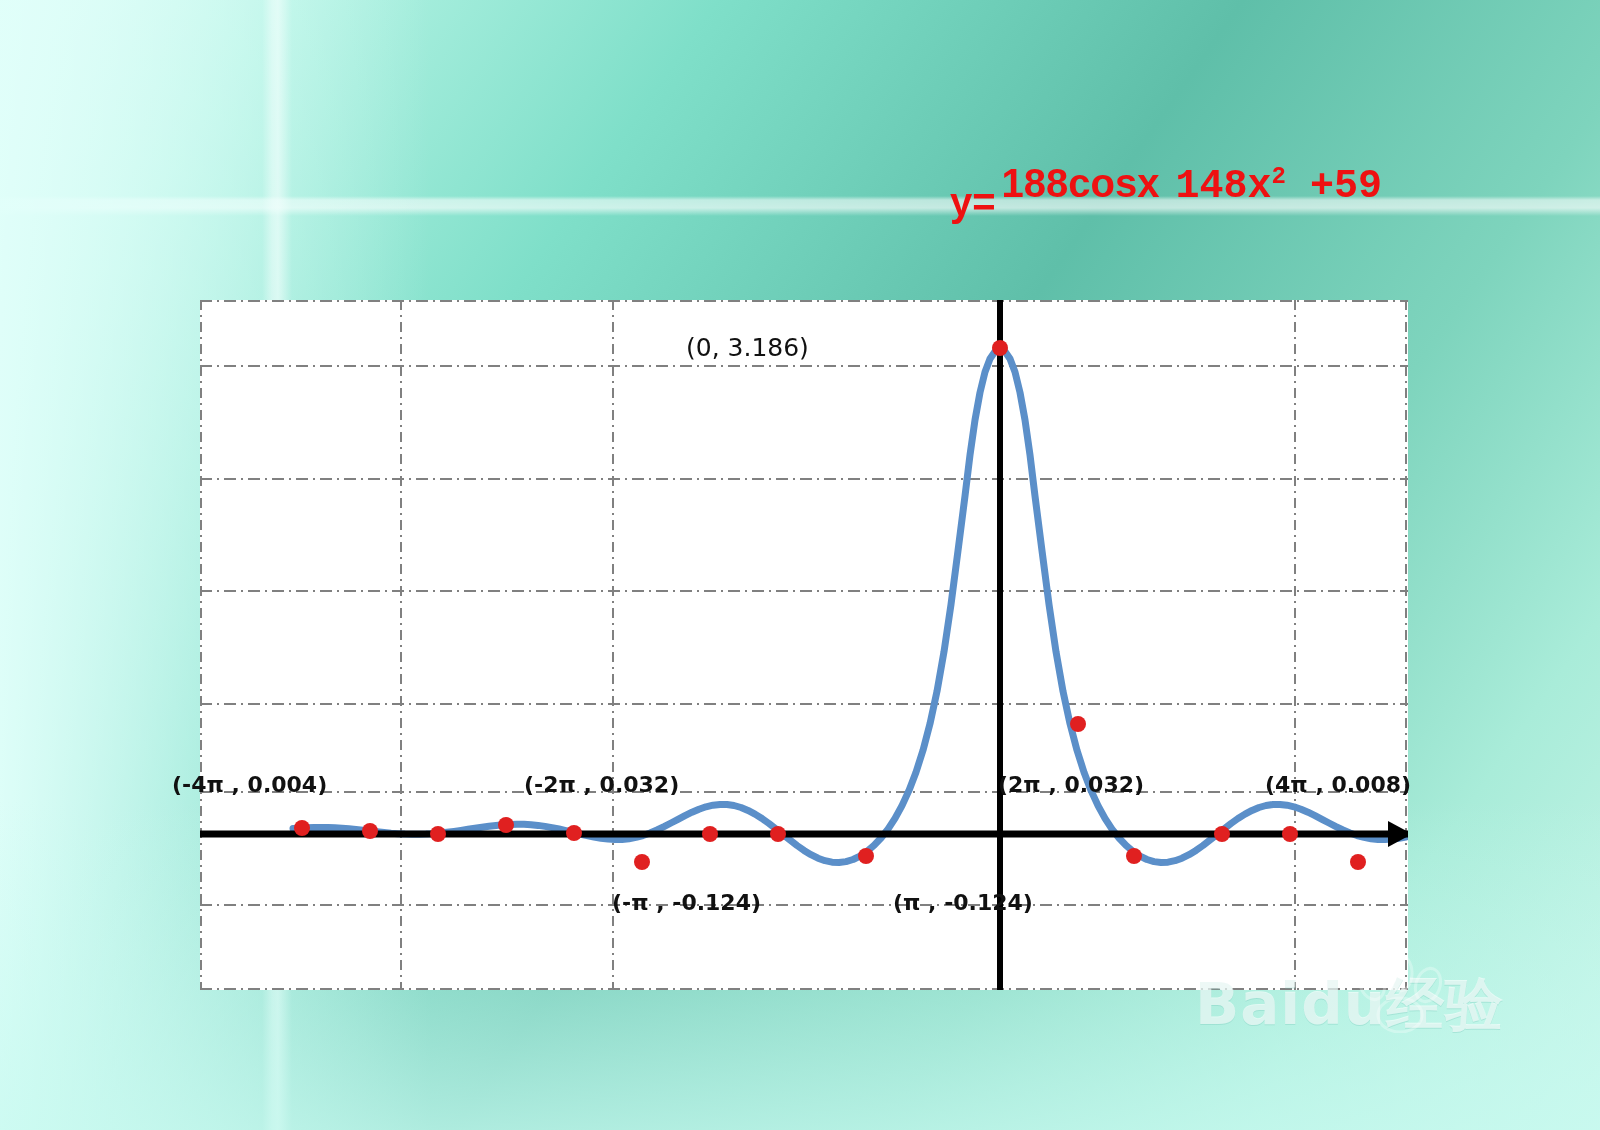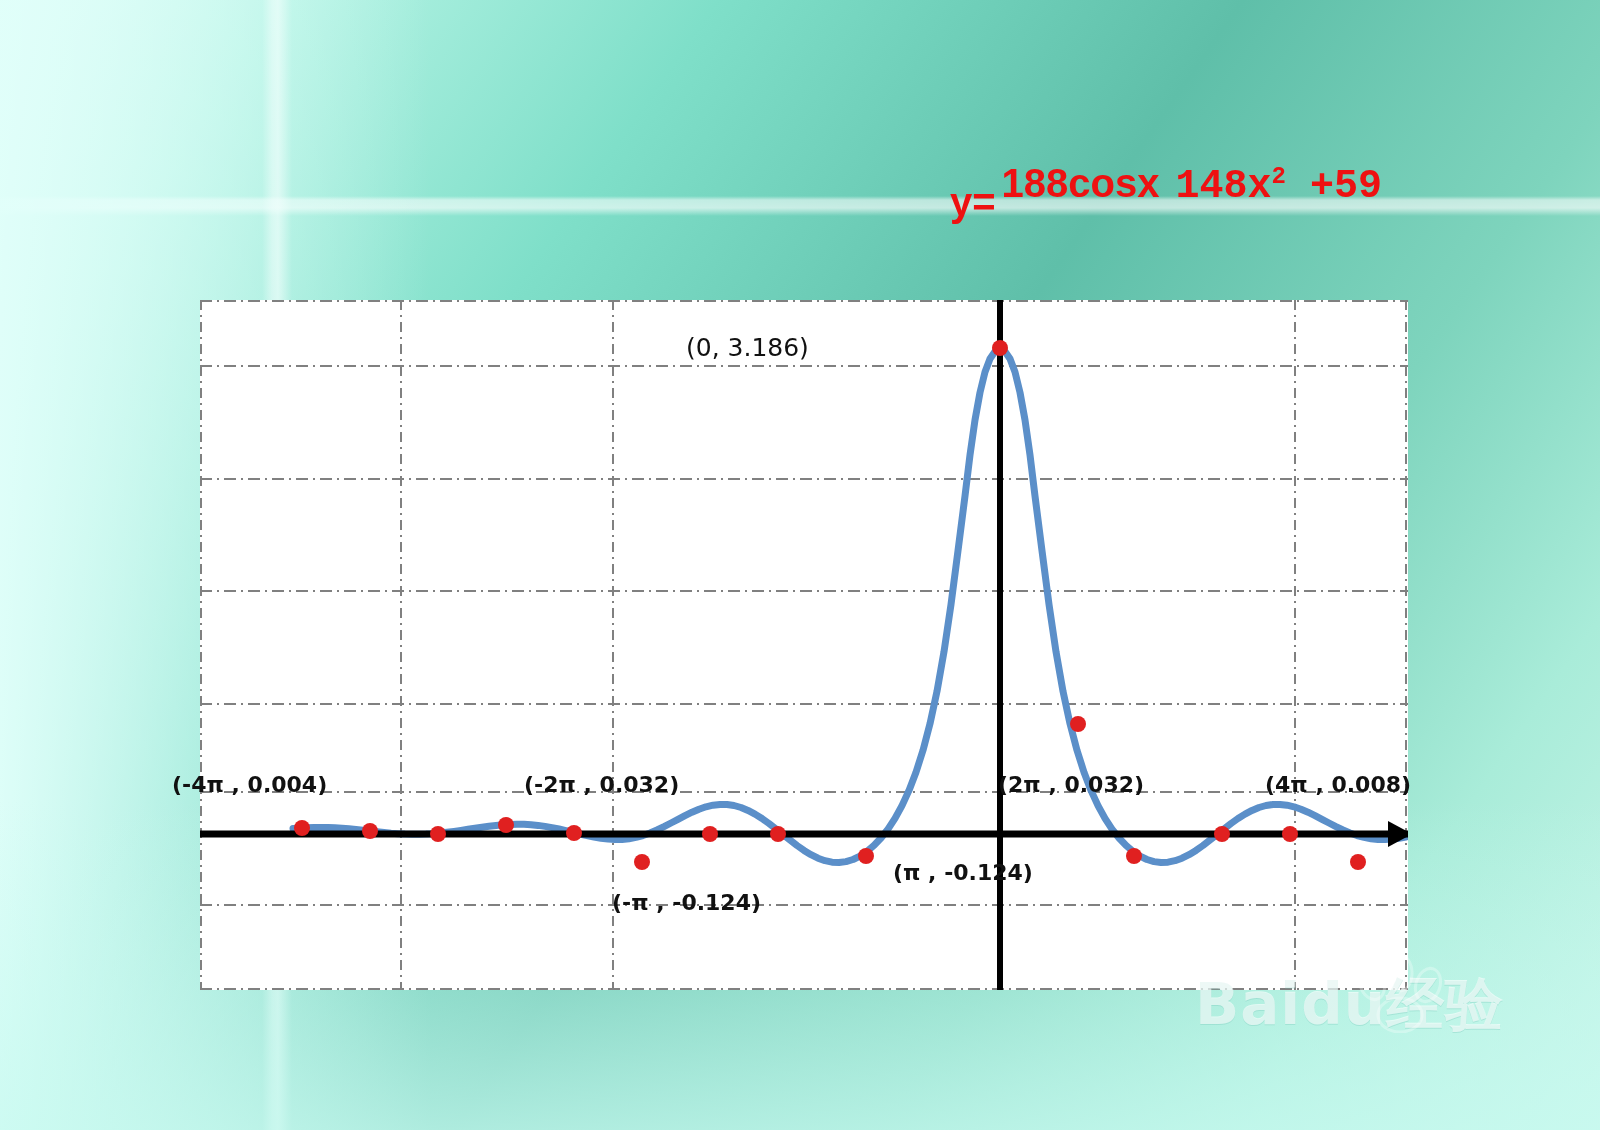--- a/index.html
+++ b/index.html
@@ -215,21 +215,21 @@
       </g>
 
     </svg>
   </div>
 
   <div id="peaklabel" style="left:686px;top:333px;">(0, 3.186)</div>
 
   <div class="ptlabel" style="left:172px;top:772px;">(-4π , 0.004)</div>
   <div class="ptlabel" style="left:524px;top:772px;">(-2π , 0.032)</div>
   <div class="ptlabel" style="left:612px;top:890px;">(-π , -0.124)</div>
-  <div class="ptlabel" style="left:893px;top:860px;">(π , -0.124)</div>
+  <div class="ptlabel" style="left:893px;top:890px;">(π , -0.124)</div>
   <div class="ptlabel" style="left:974px;top:772px;margin-left:24px;">(2π , 0.032)</div>
   <div class="ptlabel" style="left:1265px;top:772px;">(4π , 0.008)</div>
 
   <div id="watermark">
     <svg id="wm-paw" width="120" height="80" viewBox="0 0 120 80">
       <g fill="none" stroke="rgba(255,255,255,0.55)" stroke-width="3">
         <ellipse cx="30" cy="30" rx="12" ry="17" transform="rotate(-18 30 30)"></ellipse>
         <ellipse cx="58" cy="20" rx="12" ry="18"></ellipse>
         <ellipse cx="86" cy="32" rx="12" ry="17" transform="rotate(18 86 32)"></ellipse>
         <ellipse cx="58" cy="62" rx="22" ry="17"></ellipse>

